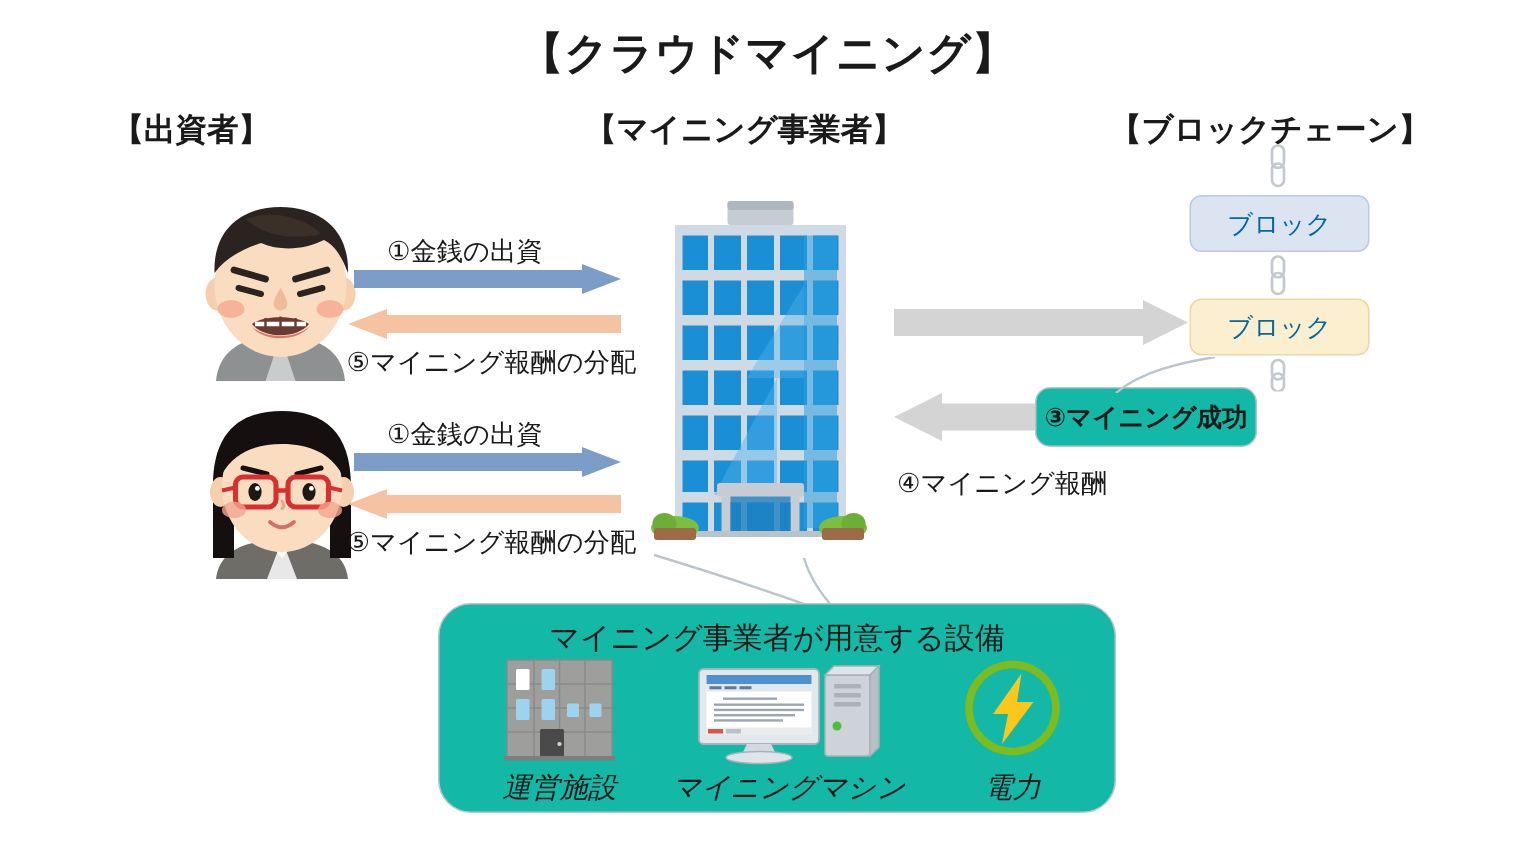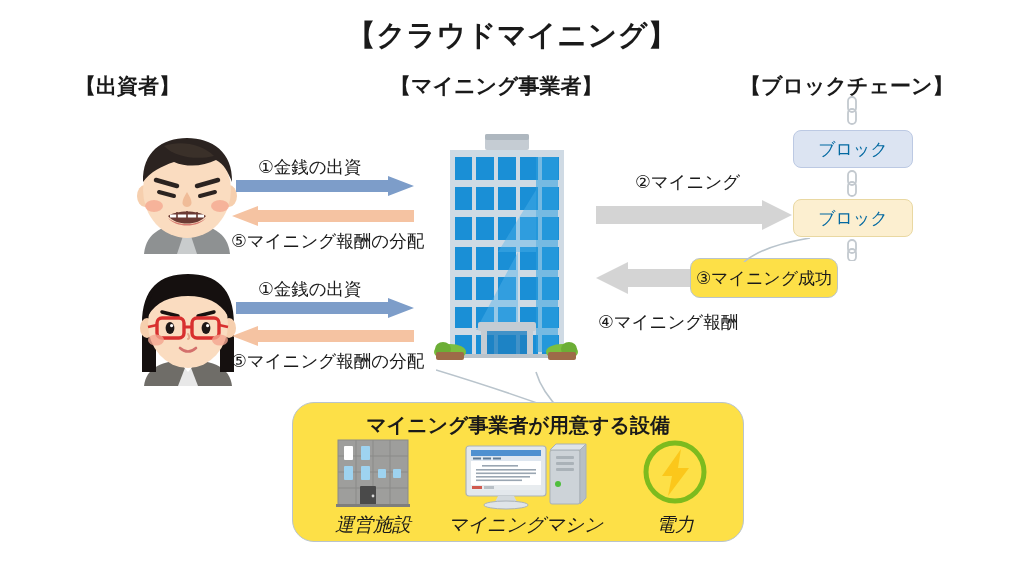--- a/index.html
+++ b/index.html
@@ -67,42 +67,43 @@
   }
   .blk-blue  { background: #dce4f2; border: 1.5px solid #bcc9e3; }
   .blk-cream { background: #fcefd0; border: 1.5px solid #e9d8a2; }
   .chain-link { position: absolute; }
 
   
   .callout-box {
     position: absolute;
     border: 1.6px solid #b9c4cc;
     border-radius: 14px;
-    background: #fde047;
+    background: #14b8a6;
     box-sizing: border-box;
+    font-weight: bold;
   }
   #callout-success {
     left: 690px; top: 258px;
     width: 148px; height: 40px;
     border-radius: 10px;
     display: flex; align-items: center; justify-content: center;
     font-size: 17px;
   }
   #equip-panel {
     left: 292px; top: 402px;
     width: 452px; height: 140px;
     border-radius: 22px;
   }
   #equip-title {
     position: absolute;
     left: 292px; top: 412px;
     width: 452px;
     text-align: center;
     font-size: 20px;
-    font-weight: bold;
+    font-weight: normal;
   }
   .equip-item {
     position: absolute;
     width: 150px;
     text-align: center;
   }
   .equip-label {
     font-size: 19px;
     color: #1a1a1a;
     margin-top: 2px;
@@ -268,21 +269,20 @@
         <ellipse cx="18" cy="220" rx="16" ry="8" fill="#7bbf3f"></ellipse>
         <ellipse cx="11" cy="217" rx="8" ry="7" fill="#6cae36"></ellipse>
         <rect x="4" y="220" width="28" height="8" rx="2" fill="#9d6b48"></rect>
         <ellipse cx="130" cy="220" rx="16" ry="8" fill="#7bbf3f"></ellipse>
         <ellipse cx="137" cy="217" rx="8" ry="7" fill="#6cae36"></ellipse>
         <rect x="116" y="220" width="28" height="8" rx="2" fill="#9d6b48"></rect>
       </g>
     </svg>
   </div>
 
-  <div class="arrow-label" style="left:635px; top:170px;">②マイニング</div>
   <div class="arrow" style="left:596px; top:200px;">
     <svg width="196" height="30" viewBox="0 0 196 30">
       <path d="M0 6 L166 6 L166 0 L196 15 L166 30 L166 24 L0 24 Z" fill="#d4d4d4"></path>
     </svg>
   </div>
 
   <div class="arrow" style="left:596px; top:262px;">
     <svg width="196" height="32" viewBox="0 0 196 32">
       <path d="M196 7 L32 7 L32 0 L0 16 L32 32 L32 25 L196 25 Z" fill="#d4d4d4"></path>
     </svg>

